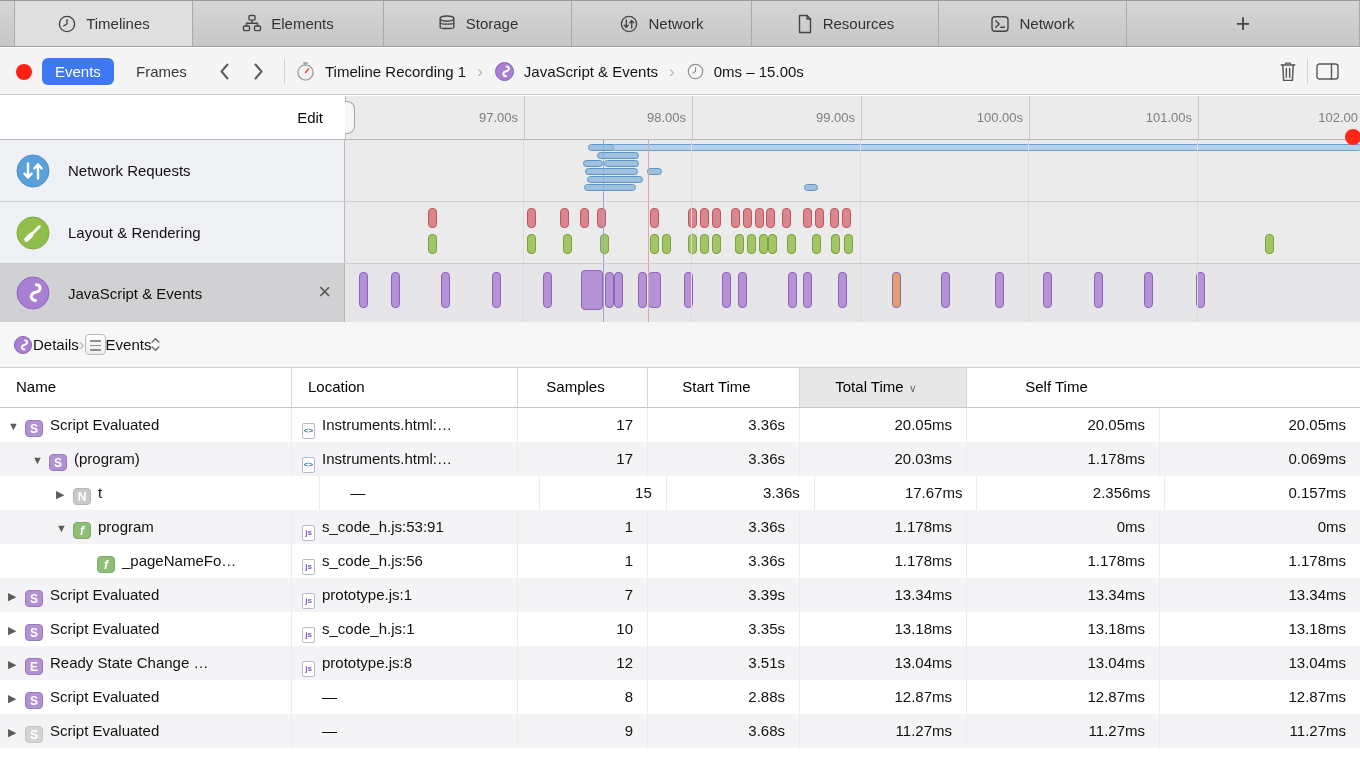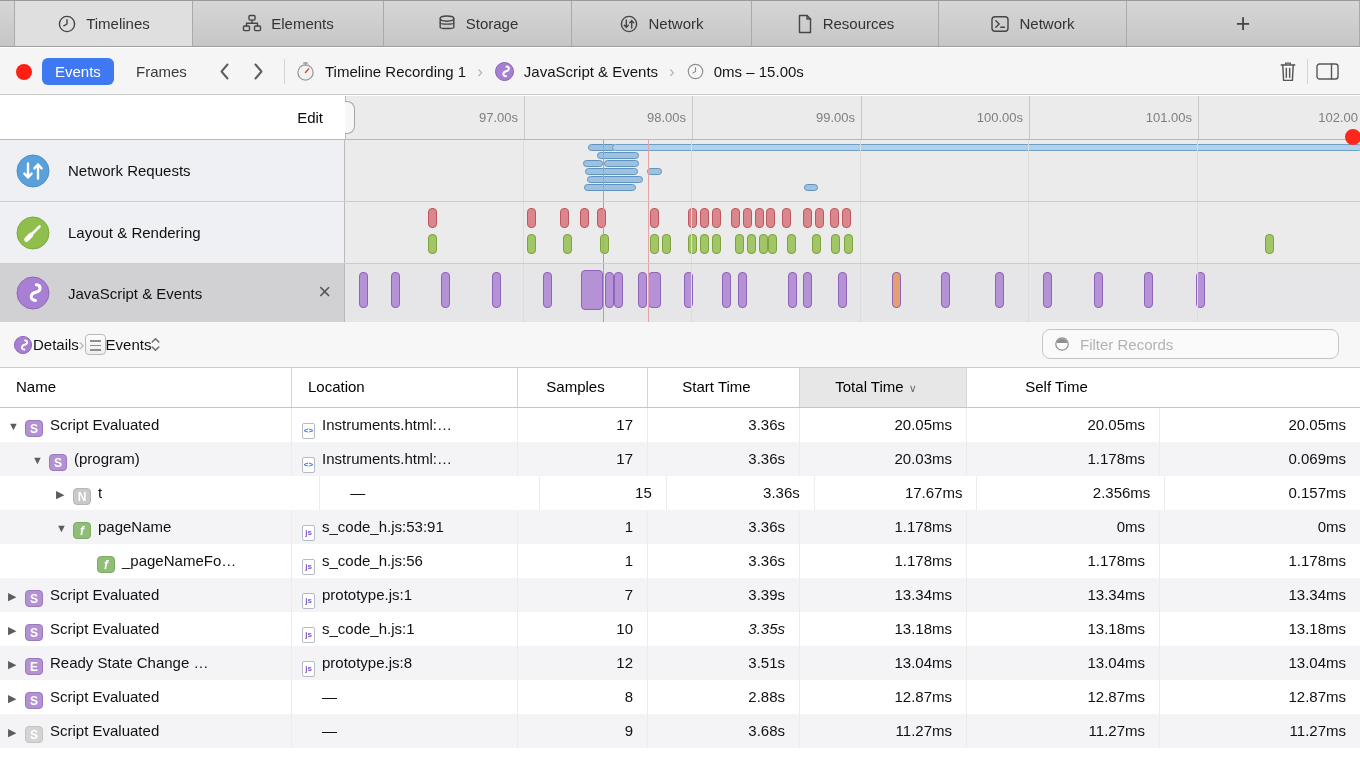--- a/index.html
+++ b/index.html
@@ -399,29 +399,20 @@
           <i style="top:14px"></i>
         </span>
       <span>Events</span>
       <span class="updown">
           <svg width="9" height="15" viewBox="0 0 9 15">
             <path d="M1.2 5 L4.5 1.8 L7.8 5"></path>
             <path d="M1.2 10 L4.5 13.2 L7.8 10"></path>
           </svg>
         </span>
     </div>
-    <div class="filter">
-      <span class="fic">
-          <svg width="16" height="16" viewBox="0 0 16 16">
-            <circle cx="8" cy="8" r="6.2" fill="#fff" stroke="#8f8f8f" stroke-width="1.2"></circle>
-            <path d="M2.6 6.9 a5.6 5.6 0 0 1 10.8 0 z" fill="#8f8f8f"></path>
-          </svg>
-        </span>
-      <input type="text" placeholder="Filter Records" style="">
-    </div>
   </div>
 
   <div class="thead">
     <div class="th txt" style="width:292px">Name</div>
     <div class="th txt" style="width:226px">Location</div>
     <div class="th num" style="width:130px">Samples</div>
     <div class="th num" style="width:152px">Start Time</div>
     <div class="th num sorted" style="width:167px"><span>Total Time</span><span class="sortch">∨</span></div>
     <div class="th num" style="width:193px">Self Time</div>
   </div>
@@ -448,21 +439,21 @@
       <div class="tr">
         <div class="td c-name" style="width: 328px; padding-left: 56px;"><span class="tri">▶</span><span class="badge b-grey">N</span><span>t</span></div>
         <div class="td c-loc" style="width: 226px;"><span class="li li-none"></span><span>—</span></div>
         <div class="td num" style="width: 130px;">15</div>
         <div class="td num" style="width: 152px;">3.36s</div>
         <div class="td num" style="width: 167px;">17.67ms</div>
         <div class="td num" style="width: 193px;">2.356ms</div>
         <div class="td num" style="width: 200px;">0.157ms</div>
       </div>
       <div class="tr shade">
-        <div class="td c-name" style="width: 292px; padding-left: 56px;"><span class="tri">▼</span><span class="badge b-green">f</span><span>pageName</span></div>
+        <div class="td c-name" style="width: 292px; padding-left: 56px;"><span class="tri">▼</span><span class="badge b-green">f</span><span>program</span></div>
         <div class="td c-loc" style="width: 226px;"><span class="li li-js">js</span><span>s_code_h.js:53:91</span></div>
         <div class="td num" style="width: 130px;">1</div>
         <div class="td num" style="width: 152px;">3.36s</div>
         <div class="td num" style="width: 167px;">1.178ms</div>
         <div class="td num" style="width: 193px;">0ms</div>
         <div class="td num" style="width: 200px;">0ms</div>
       </div>
       <div class="tr">
         <div class="td c-name" style="width: 292px; padding-left: 80px;"><span class="tri"></span><span class="badge b-green">f</span><span>_pageNameFo…</span></div>
         <div class="td c-loc" style="width: 226px;"><span class="li li-js">js</span><span>s_code_h.js:56</span></div>
@@ -478,21 +469,21 @@
         <div class="td num" style="width: 130px;">7</div>
         <div class="td num" style="width: 152px;">3.39s</div>
         <div class="td num" style="width: 167px;">13.34ms</div>
         <div class="td num" style="width: 193px;">13.34ms</div>
         <div class="td num" style="width: 200px;">13.34ms</div>
       </div>
       <div class="tr">
         <div class="td c-name" style="width: 292px; padding-left: 8px;"><span class="tri">▶</span><span class="badge b-purple">S</span><span>Script Evaluated</span></div>
         <div class="td c-loc" style="width: 226px;"><span class="li li-js">js</span><span>s_code_h.js:1</span></div>
         <div class="td num" style="width: 130px;">10</div>
-        <div class="td num" style="width: 152px; font-style: italic;">3.35s</div>
+        <div class="td num" style="width: 152px;">3.35s</div>
         <div class="td num" style="width: 167px;">13.18ms</div>
         <div class="td num" style="width: 193px;">13.18ms</div>
         <div class="td num" style="width: 200px;">13.18ms</div>
       </div>
       <div class="tr shade">
         <div class="td c-name" style="width: 292px; padding-left: 8px;"><span class="tri">▶</span><span class="badge b-purple">E</span><span>Ready State Change …</span></div>
         <div class="td c-loc" style="width: 226px;"><span class="li li-js">js</span><span>prototype.js:8</span></div>
         <div class="td num" style="width: 130px;">12</div>
         <div class="td num" style="width: 152px;">3.51s</div>
         <div class="td num" style="width: 167px;">13.04ms</div>

